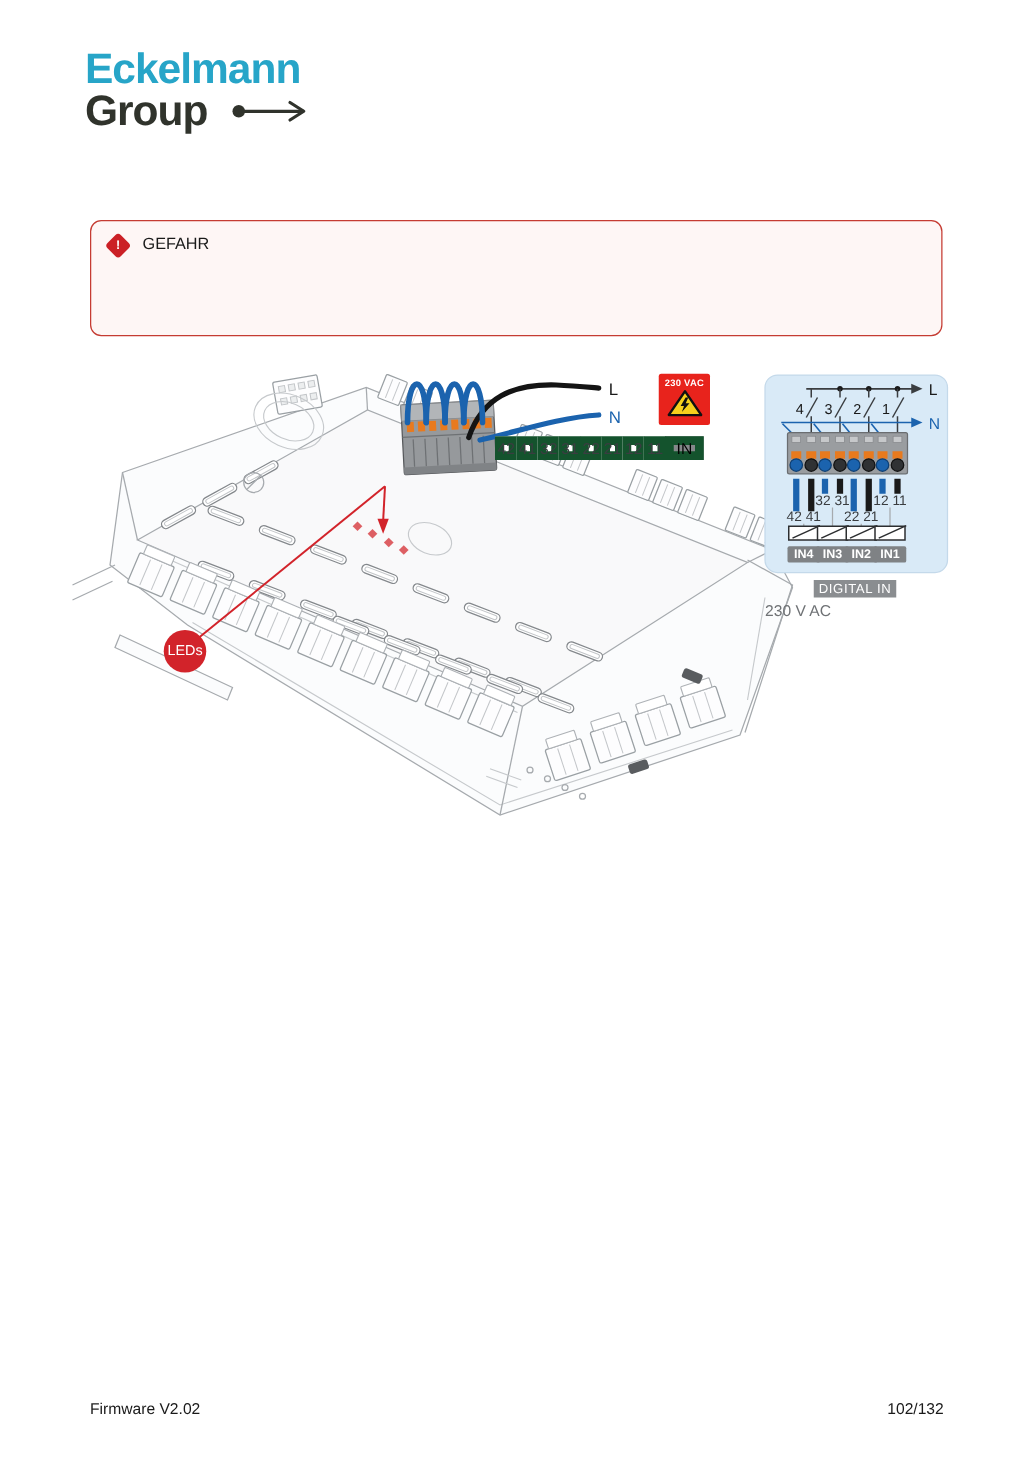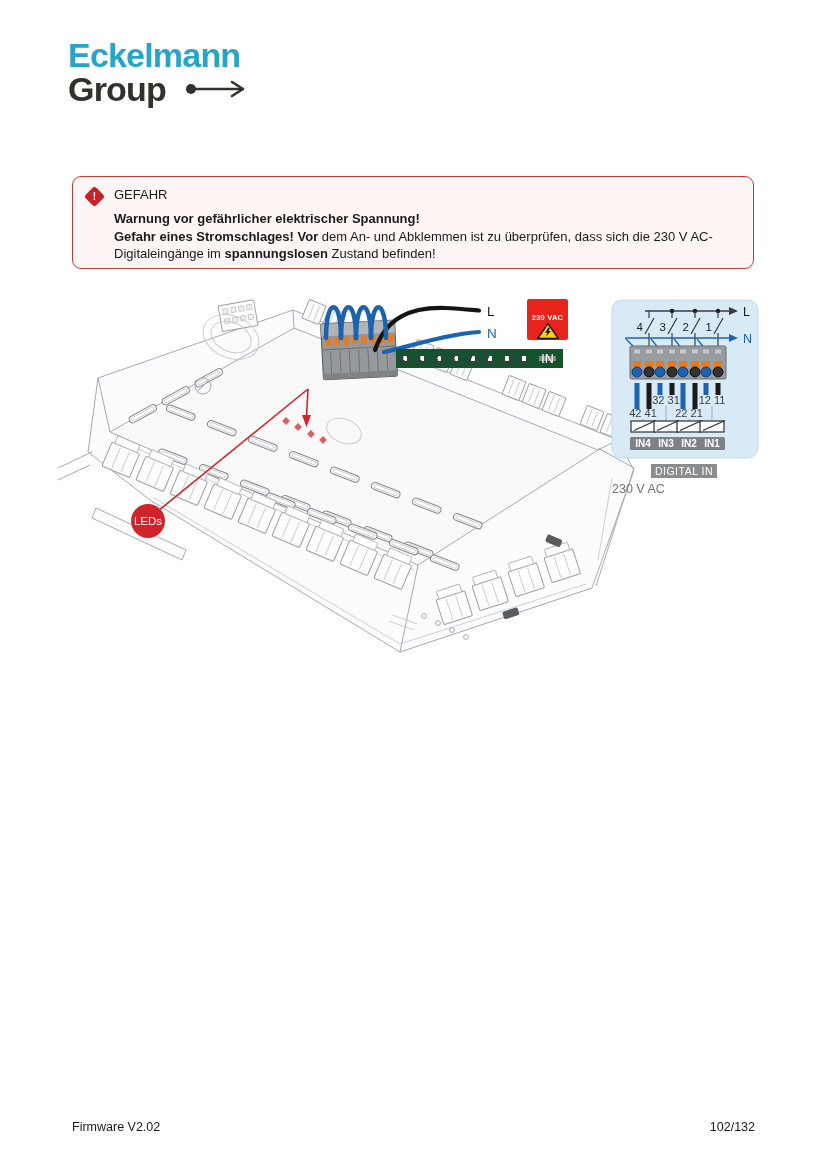--- a/index.html
+++ b/index.html
@@ -25,24 +25,24 @@
   .warn-title{left:41px;top:10px;font-size:13px;font-weight:normal}
   .warn-body{left:41px;top:33px;width:622px;font-size:13px;line-height:17.5px}
 
   
   .figsvg{left:0;top:280px}
   .strip{left:396px;top:349px;display:flex}
   .strip .cell{width:18px;height:19px;box-sizing:border-box;border:7px solid #14532d;margin-left:-1px;
                background:#fff;display:flex;align-items:center;justify-content:center;
                font-size:12.5px;color:#3a3d40}
   .strip .cell:first-child{margin-left:0}
-  .strip .cell.in{width:31px;background:#85888b;color:#ffffff;font-size:12.5px}
+  .strip .cell.in{width:31px;background:#85888b;color:#000000;font-size:12.5px}
   .vacbadge{left:527px;top:299px;width:41px;height:41px;background:#e8231c;border-radius:2px;
             display:flex;flex-direction:column;align-items:center}
-  .vacbadge .vtxt{color:#fff;font-size:7.5px;font-weight:bold;letter-spacing:.2px;margin-top:14px}
+  .vacbadge .vtxt{color:#fff;font-size:7.5px;font-weight:bold;letter-spacing:.2px;margin-top:3px}
   .leds{left:131px;top:504px;width:34px;height:34px;border-radius:50%;background:#d2232a;color:#fff;
         font-size:11.5px;display:flex;align-items:center;justify-content:center}
   .inbadge{width:26px;height:13px;background:#7f8285;border-radius:1.5px;color:#fff;font-size:10px;
            font-weight:bold;display:flex;align-items:center;justify-content:center}
   .digin{left:651px;top:464px;width:66px;height:14px;background:#8a8d90;color:#fff;font-size:10.5px;
          letter-spacing:.5px;display:flex;align-items:center;justify-content:center}
   .v230{left:612px;top:482px;width:146px;font-size:12.5px;color:#6f7275}
 
   
   .foot{top:1120px;font-size:12.5px;color:#1a1a1a}
@@ -78,24 +78,20 @@
       </svg>
     </div>
   </div>
 
 
   <div class="abs warnbox">
     <div class="abs warn-icon">
       <span>!</span>
     </div>
     <div class="abs warn-title">GEFAHR</div>
-    <div class="abs warn-body">
-      <b>Warnung vor gefährlicher elektrischer Spannung!</b><br>
-      <b>Gefahr eines Stromschlages! Vor</b><span> dem An- und Abklemmen ist zu überprüfen, dass sich die 230 V AC-Digitaleingänge im </span><b>spannungslosen</b><span> Zustand befinden!</span>
-    </div>
   </div>
 
   <svg class="abs figsvg" width="827" height="420" viewBox="0 280 827 420">
     <defs>
       <g id="slot">
           <rect class="so" width="30" height="7" rx="3.5"></rect>
           <rect class="si" x="2.5" y="1.8" width="25" height="3.4" rx="1.7"></rect>
         </g>
       <g id="tblock">
           <rect class="tb" width="30" height="26" rx="1.5"></rect>

